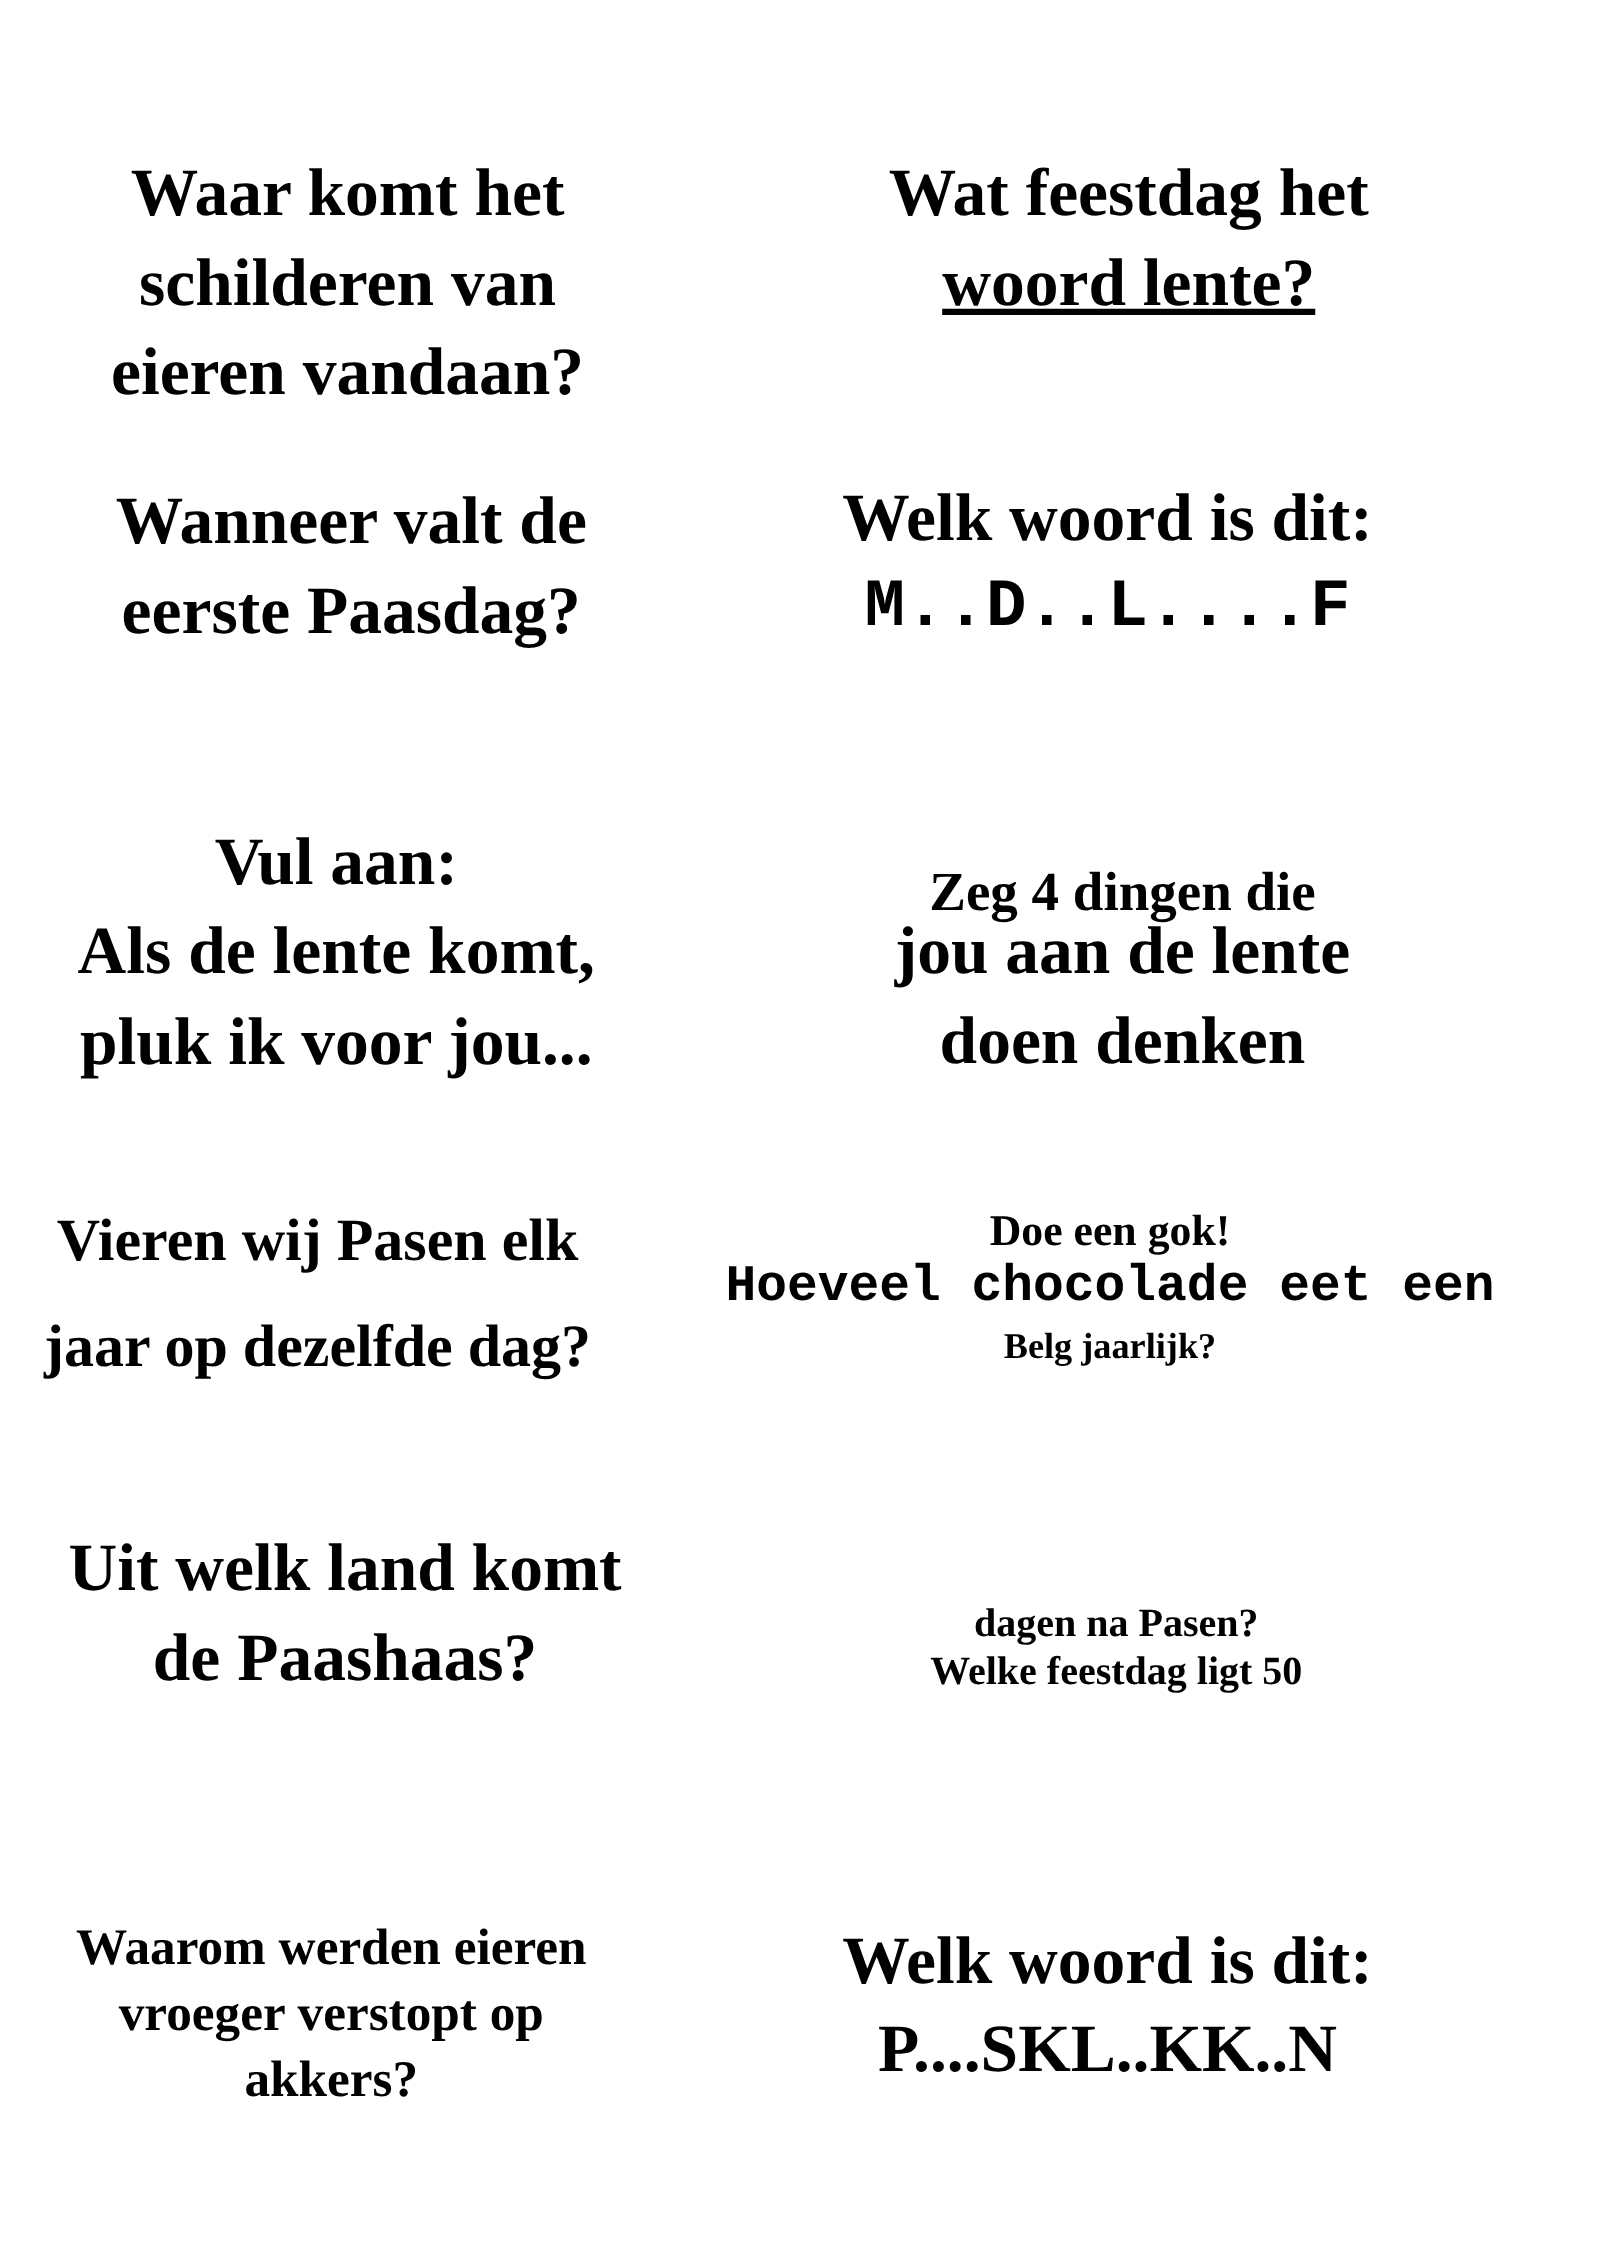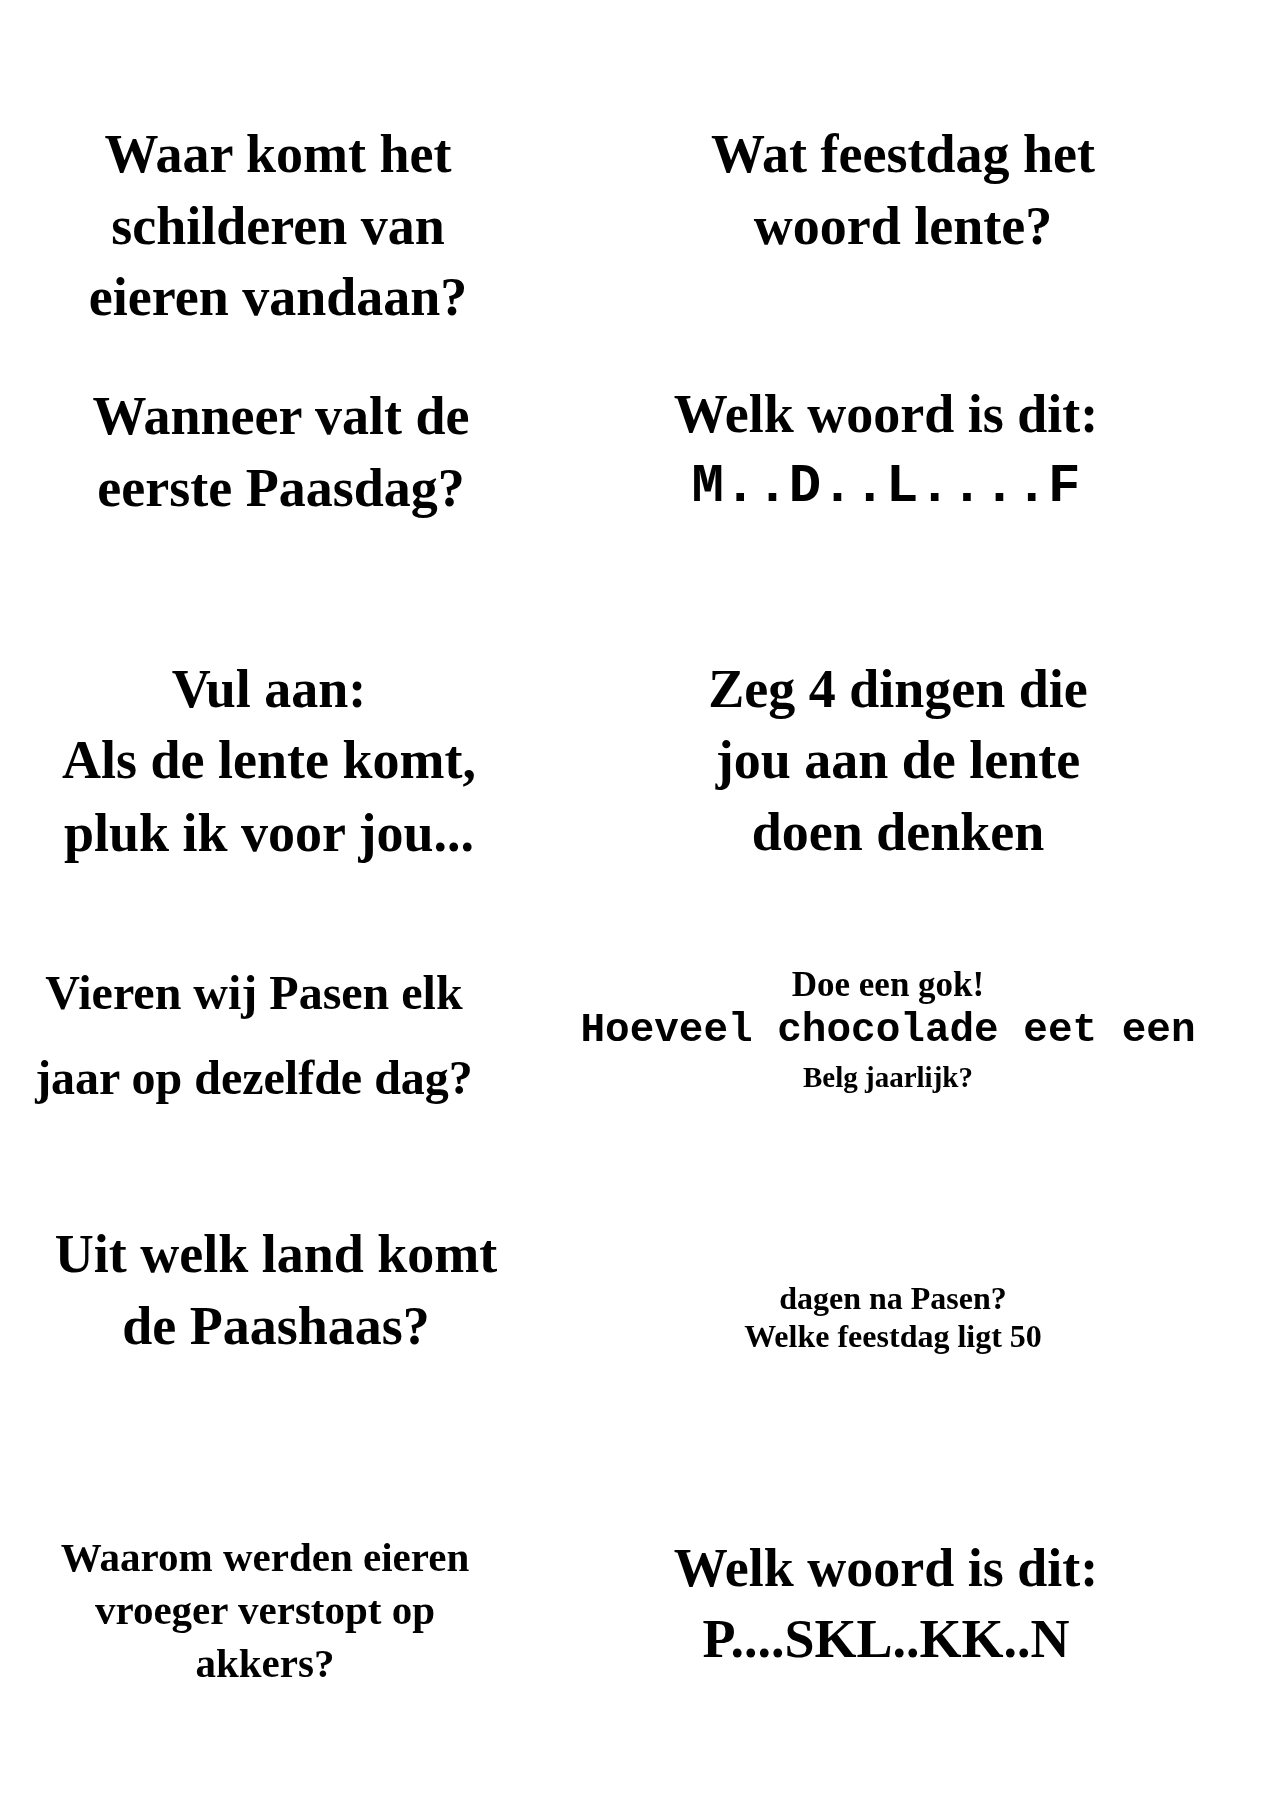--- a/index.html
+++ b/index.html
@@ -32,37 +32,37 @@
 <body>
 
 <div id="sheet">
   <div class="card" style="left: -32px; top: 0px;">
     <div class="line" style="font-size: 54px; line-height: 54px; top: 127px;">Waar komt het</div>
     <div class="line" style="font-size: 54px; line-height: 54px; top: 199px;">schilderen van</div>
     <div class="line" style="font-size: 54px; line-height: 54px; top: 270px;">eieren vandaan?</div>
   </div>
   <div class="card" style="left: 593px; top: 0px;">
     <div class="line" style="font-size: 54px; line-height: 54px; top: 127px;">Wat feestdag het</div>
-    <div class="line" style="font-size: 54px; line-height: 54px; top: 199px;">woord lente?</div>
+    <div class="line" style="font-size: 54px; line-height: 54px; top: 199px; text-decoration: underline;">woord lente?</div>
   </div>
   <div class="card" style="left: -29px; top: 0px;">
     <div class="line" style="font-size: 54px; line-height: 54px; top: 389px;">Wanneer valt de</div>
     <div class="line" style="font-size: 54px; line-height: 54px; top: 461px;">eerste Paasdag?</div>
   </div>
   <div class="card" style="left: 576px; top: 0px;">
     <div class="line" style="font-size: 54px; line-height: 54px; top: 387px;">Welk woord is dit:</div>
     <div class="line" style="font-size: 54px; line-height: 54px; top: 460px; font-family: Liberation Mono, monospace;">M..D..L....F</div>
   </div>
   <div class="card" style="left: -41px; top: 0px;">
     <div class="line" style="font-size: 54px; line-height: 54px; top: 662px;">Vul aan:</div>
     <div class="line" style="font-size: 54px; line-height: 54px; top: 733px;">Als de lente komt,</div>
     <div class="line" style="font-size: 54px; line-height: 54px; top: 806px;">pluk ik voor jou...</div>
   </div>
   <div class="card" style="left: 588px; top: 0px;">
-    <div class="line" style="font-size: 54px; line-height: 54px; top: 662px;">Zeg 4 dingen die</div>
+    <div class="line" style="font-size: 44px; line-height: 54px; top: 687px;">Zeg 4 dingen die</div>
     <div class="line" style="font-size: 54px; line-height: 54px; top: 733px;">jou aan de lente</div>
     <div class="line" style="font-size: 54px; line-height: 54px; top: 805px; text-align: center;">doen denken</div>
   </div>
   <div class="card" style="left: -56px; top: 0px;">
     <div class="line" style="font-size: 48px; line-height: 48px; top: 969px;">Vieren wij Pasen elk</div>
     <div class="line" style="font-size: 48px; line-height: 48px; top: 1054px;">jaar op dezelfde dag?</div>
   </div>
   <div class="card" style="left: 578px; top: 0px;">
     <div class="line" style="font-size: 35px; line-height: 35px; top: 967px; font-family: Liberation Serif, serif;">Doe een gok!</div>
     <div class="line" style="font-size: 41px; line-height: 35px; top: 1013px; font-family: Liberation Mono, monospace;">Hoeveel chocolade eet een</div>

